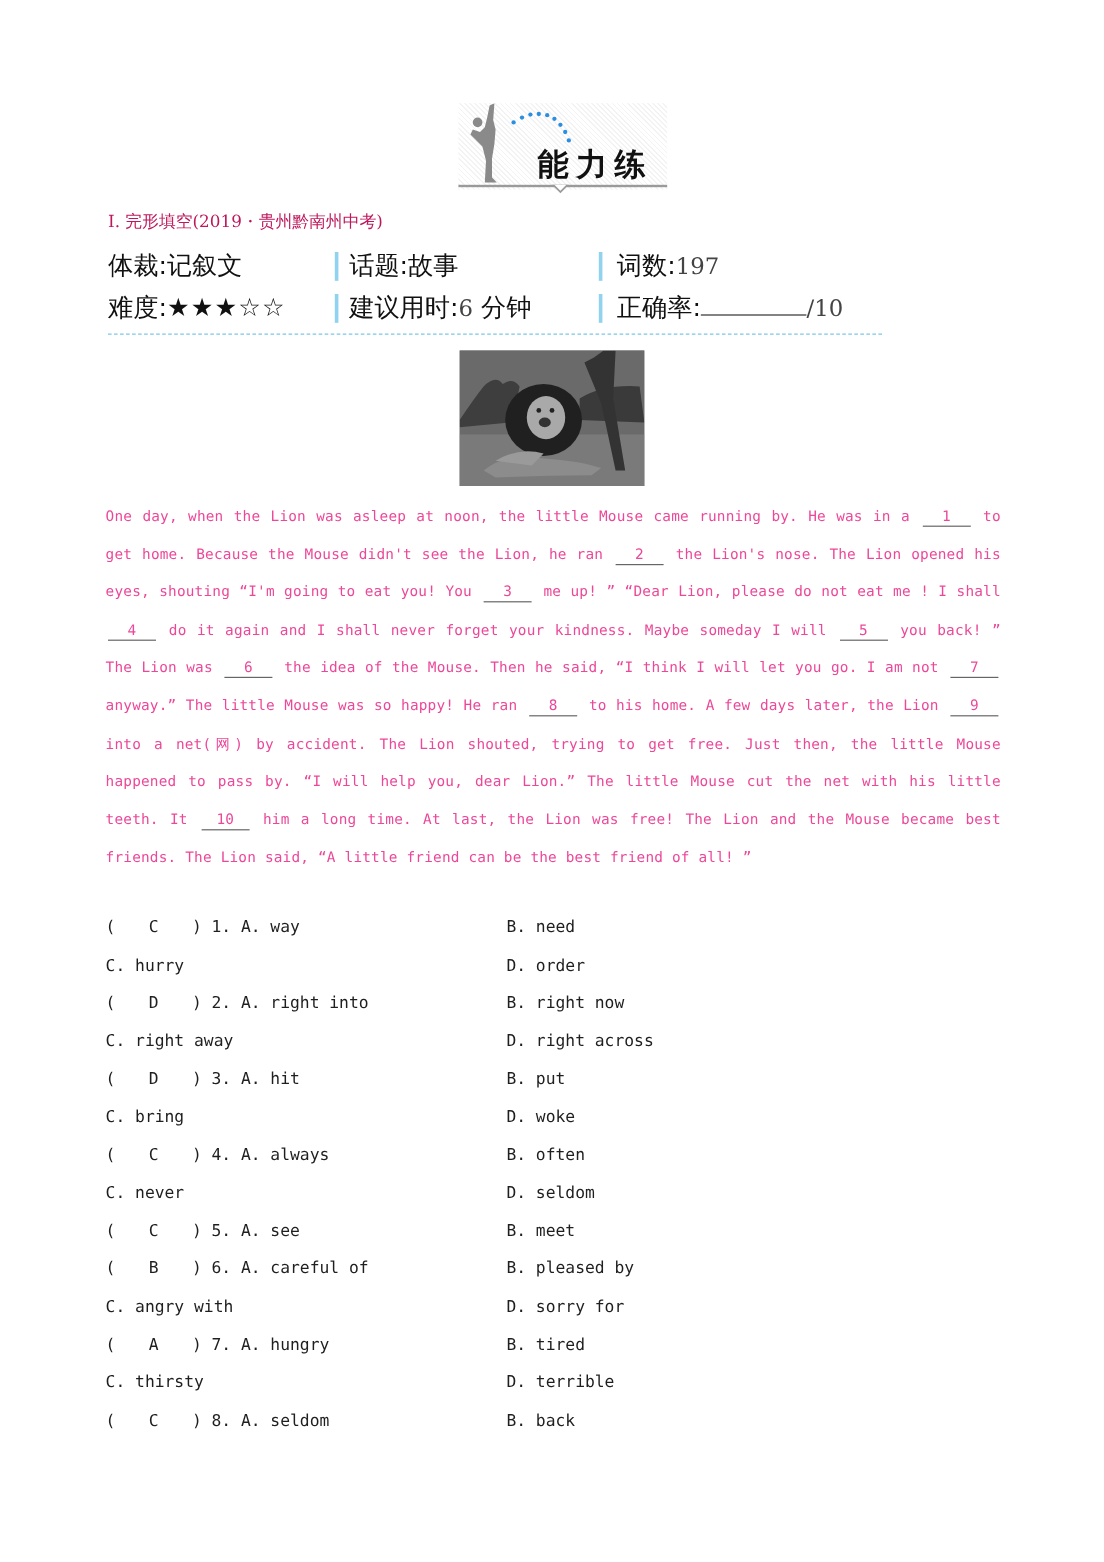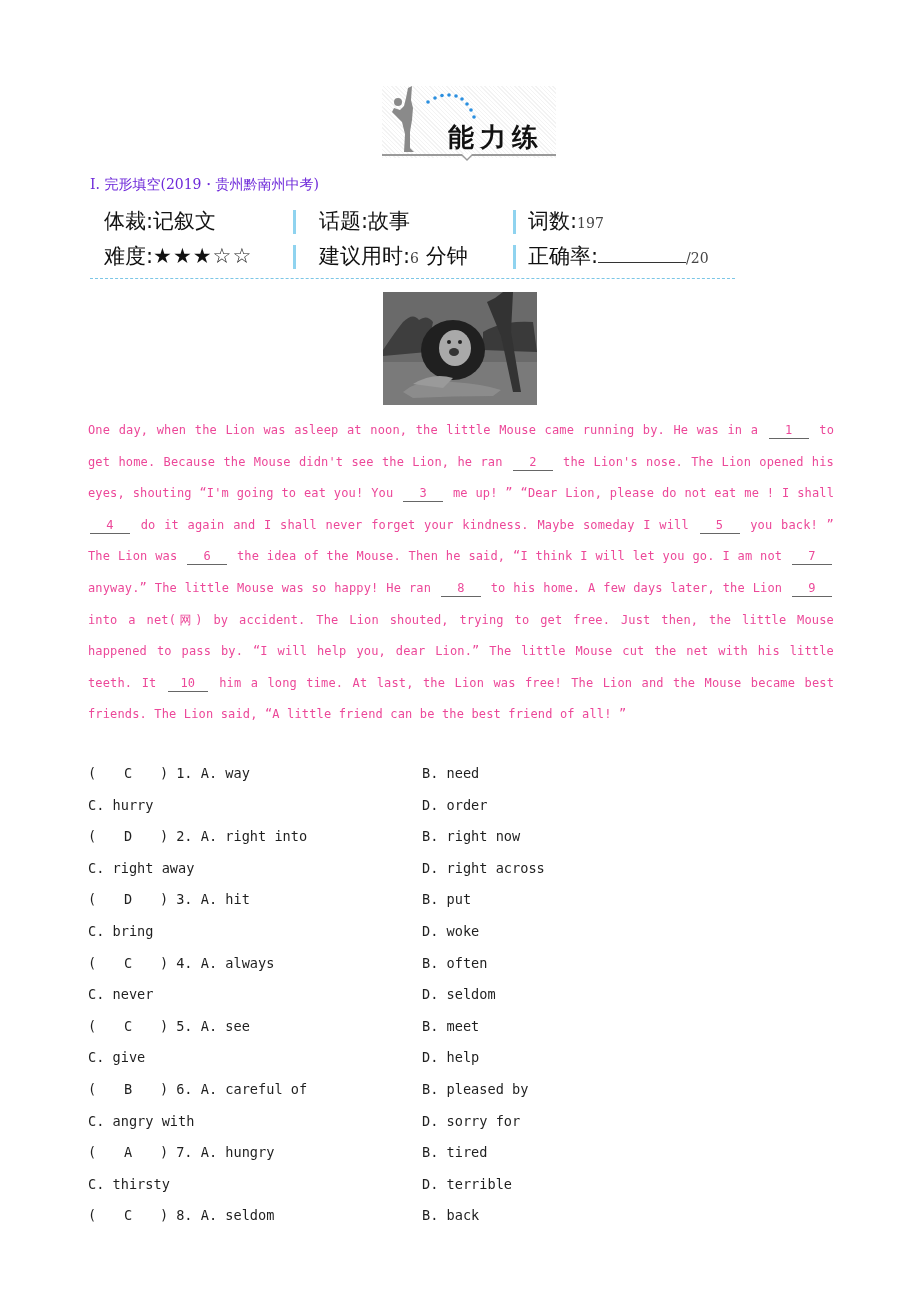--- a/index.html
+++ b/index.html
@@ -33,32 +33,32 @@
       border-top: 7px solid #9a9a9a;
     }
     .banner .notch-inner {
       position: absolute; left: 80px; top: 68px; width: 0; height: 0;
       border-left: 5px solid transparent; border-right: 5px solid transparent;
       border-top: 5px solid #ffffff;
     }
 
     .section-head {
       position: absolute; left: 90px; top: 176px;
-      font-size: 14px; color: #6d28d9;
+      font-size: 14px; color: #be185d;
       font-family: "DejaVu Serif", serif;
     }
     .meta {
       position: absolute; left: 90px; top: 207px; width: 650px;
       font-family: "DejaVu Sans", sans-serif; font-size: 21px; color: #111;
     }
-    .meta-row { position: relative; height: 35px; margin-left: 14px; }
+    .meta-row { position: relative; height: 35px; }
     .meta-cell { position: absolute; top: 0; white-space: nowrap; }
-    .meta-cell .num { font-family: "DejaVu Serif", serif; color: #444; font-size: 14px; }
+    .meta-cell .num { font-family: "DejaVu Serif", serif; color: #444; font-size: 19px; }
     .meta-cell.c1 { left: 0; }
-    .meta-cell.c2 { left: 189px; padding-left: 26px; }
+    .meta-cell.c2 { left: 189px; padding-left: 12px; }
     .meta-cell.c3 { left: 409px; padding-left: 15px; }
     .meta-cell.c2::before, .meta-cell.c3::before {
       content: ""; position: absolute; left: 0; top: 3px; width: 3px; height: 24px; background: #8fd3ef;
     }
     .stars { letter-spacing: 1px; }
     .blank-line {
       display: inline-block; width: 88px; border-bottom: 1.5px solid #333; height: 18px; vertical-align: baseline;
     }
     .divider {
       position: absolute; left: 90px; top: 278px; width: 645px; height: 0;
@@ -134,21 +134,21 @@
     </div>
   </div>
   <div class="meta-row">
     <div class="meta-cell c1">
       <span>难度:</span><span class="stars">★★★☆☆</span>
     </div>
     <div class="meta-cell c2">
       <span>建议用时:</span><span class="num">6</span><span> 分钟</span>
     </div>
     <div class="meta-cell c3">
-      <span>正确率:</span><span class="blank-line"></span><span class="num">/20</span>
+      <span>正确率:</span><span class="blank-line"></span><span class="num">/10</span>
     </div>
   </div>
 </div>
 <div class="divider"></div>
 
 <div class="picture">
   <svg width="154" height="113" viewBox="0 0 154 113">
     <rect x="0" y="0" width="154" height="113" fill="#6a6a6a"></rect>
     <rect x="0" y="70" width="154" height="43" fill="#7a7a7a"></rect>
     <path d="M0 58 Q12 40 20 30 Q30 20 36 28 Q44 22 50 30 L44 60 L0 64 Z" fill="#3e3e3e"></path>
@@ -201,24 +201,20 @@
   </div>
   <div class="opt-row">
     <span class="opt-left">C. never</span>
     <span class="opt-right">D. seldom</span>
   </div>
 
   <div class="opt-row">
     <span class="opt-left"><span class="ans"><span class="paren-l">(</span><span class="letter">C</span><span>)</span></span> <span>5.</span> <span>A. see</span></span>
     <span class="opt-right">B. meet</span>
   </div>
-  <div class="opt-row">
-    <span class="opt-left">C. give</span>
-    <span class="opt-right">D. help</span>
-  </div>
 
   <div class="opt-row">
     <span class="opt-left"><span class="ans"><span class="paren-l">(</span><span class="letter">B</span><span>)</span></span> <span>6.</span> <span>A. careful of</span></span>
     <span class="opt-right">B. pleased by</span>
   </div>
   <div class="opt-row">
     <span class="opt-left">C. angry with</span>
     <span class="opt-right">D. sorry for</span>
   </div>
 

